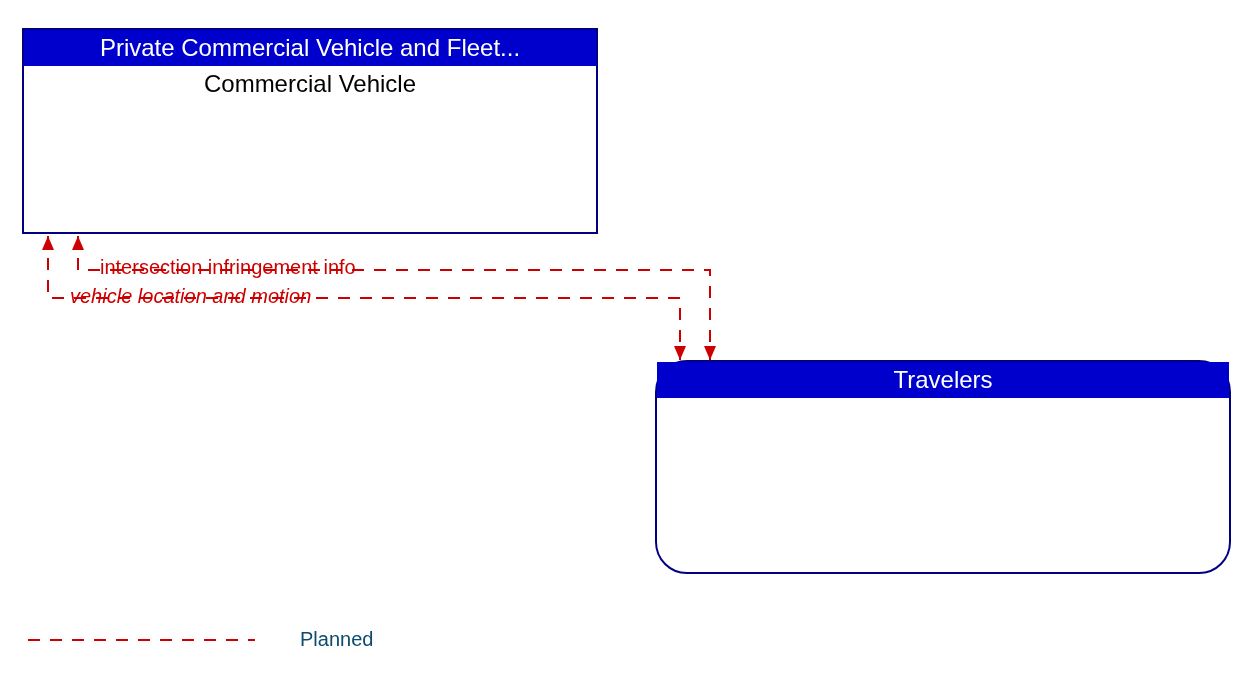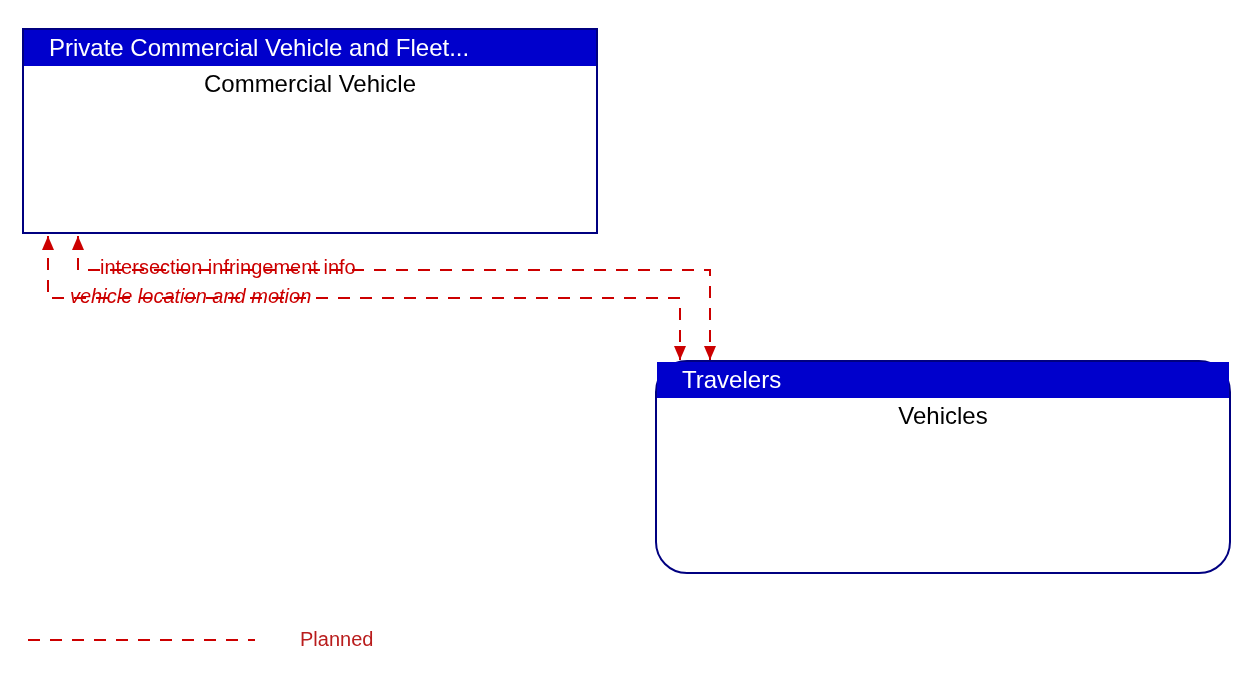--- a/index.html
+++ b/index.html
@@ -15,41 +15,41 @@
       background: white;
     }
     .entity-box {
       position: absolute;
       border: 2px solid #000080;
       background: white;
     }
     .entity-header {
       background: #0000CC;
       color: white;
-      padding: 4px 25px;
+      padding: 4px 8px;
       font-size: 24px;
-      text-align: left;
+      text-align: center;
       white-space: nowrap;
       overflow: hidden;
     }
     .entity-body {
       padding: 4px 23px;
       font-size: 24px;
       text-align: center;
       color: black;
     }
     .flow-label {
       position: absolute;
       color: #CC0000;
       font-size: 20px;
       white-space: nowrap;
     }
     .legend-label {
       position: absolute;
-      color: #b91c1c;
+      color: #0c4a6e;
       font-size: 20px;
     }
     svg {
       position: absolute;
       top: 0;
       left: 0;
       width: 1252px;
       height: 688px;
       pointer-events: none;
     }
@@ -80,19 +80,18 @@
   <path class="dashed-line" d="M 28 640 L 255 640"></path>
 </svg>
 
 <div class="entity-box" style="left: 22px; top: 28px; width: 576px; height: 206px;">
   <div class="entity-header">Private Commercial Vehicle and Fleet...</div>
   <div class="entity-body">Commercial Vehicle</div>
 </div>
 
 <div class="entity-box" style="left: 655px; top: 360px; width: 576px; height: 214px; border-radius: 32px;">
   <div class="entity-header">Travelers</div>
-  <div class="entity-body">Vehicles</div>
 </div>
 
 <div class="flow-label" style="left: 100px; top: 256px;">intersection infringement info</div>
 <div class="flow-label" style="left: 70px; top: 285px; font-style: italic;">vehicle location and motion</div>
 
 <div class="legend-label" style="left: 300px; top: 628px;">Planned</div>
 
 </body></html>

